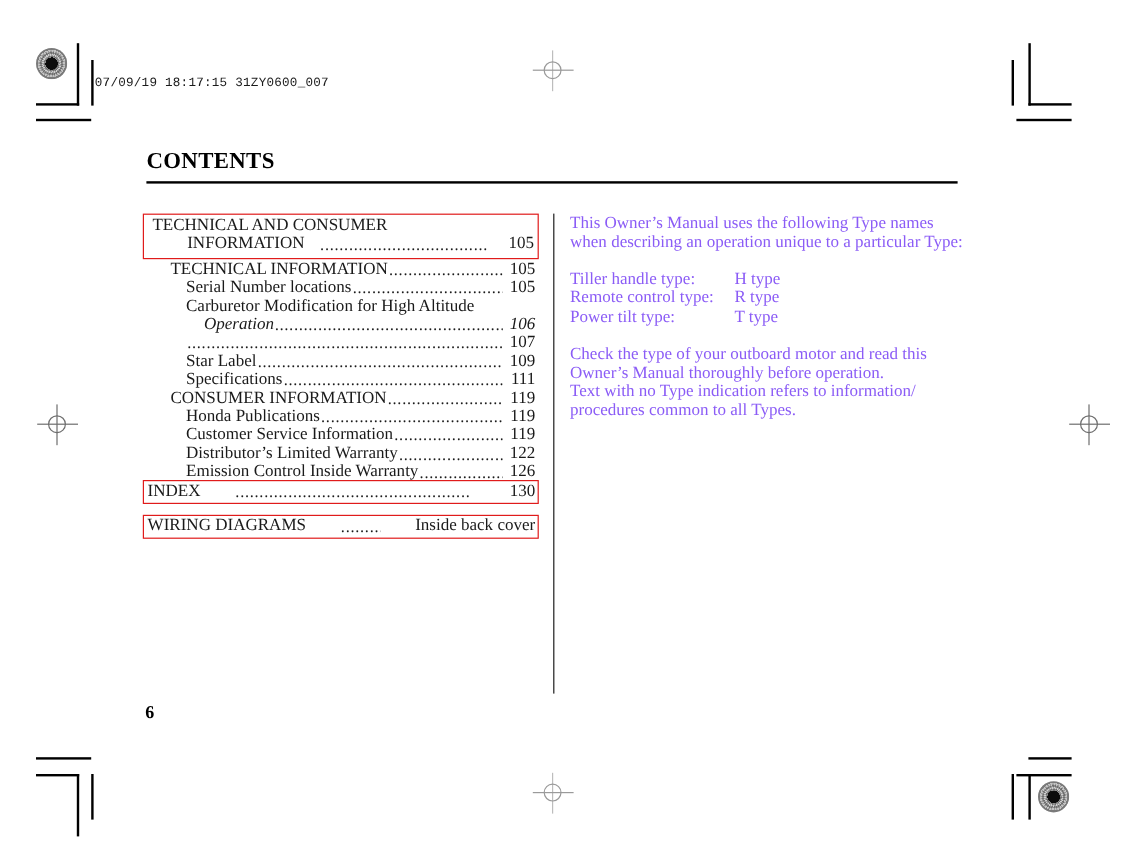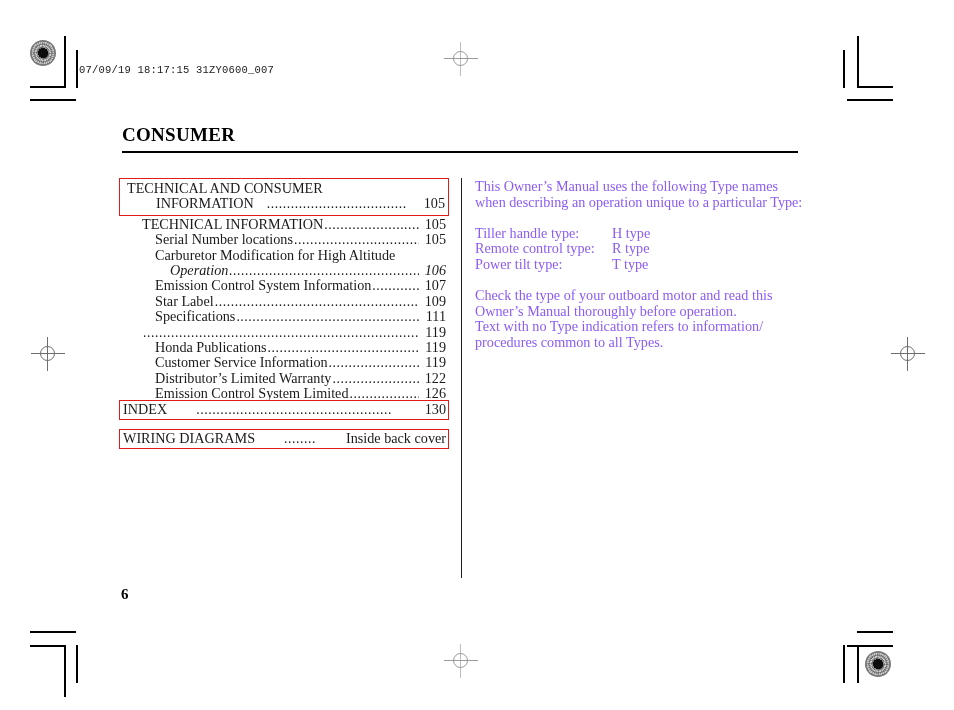--- a/index.html
+++ b/index.html
@@ -259,21 +259,21 @@
 </div>
 
 <div class="mark-line" style="left:857px; top:631px; width:36px; height:2px;"></div>
 <div class="mark-line" style="left:847px; top:645px; width:46px; height:2px;"></div>
 <div class="mark-line" style="left:857px; top:645px; width:2px; height:38px;"></div>
 <div class="mark-line" style="left:843px; top:645px; width:2px; height:38px;"></div>
 <div class="rosette" style="left:865px; top:651px;"></div>
 
 <div class="slug">07/09/19 18:17:15 31ZY0600_007</div>
 
-<div class="page-title">CONSUMER</div>
+<div class="page-title">CONTENTS</div>
 <div class="title-rule"></div>
 <div class="col-divider"></div>
 
 <div class="toc">
 
   <div class="toc-group boxed" style="padding:2px 3px 3px 3px;">
     <div class="toc-row no-leader lvl0">
       <span class="label">TECHNICAL AND CONSUMER</span>
       <span class="leader">......................................................................................................</span>
       <span class="pageno"></span>
@@ -300,55 +300,55 @@
       <span class="label">Carburetor Modification for High Altitude</span>
       <span class="leader">......................................................................................................</span>
       <span class="pageno"></span>
     </div>
     <div class="toc-row lvl3">
       <span class="label">Operation</span>
       <span class="leader">......................................................................................................</span>
       <span class="pageno">106</span>
     </div>
     <div class="toc-row lvl2">
-      <span class="label">Emission Control System Information</span>
       <span class="leader">......................................................................................................</span>
       <span class="pageno">107</span>
     </div>
     <div class="toc-row lvl2">
       <span class="label">Star Label</span>
       <span class="leader">......................................................................................................</span>
       <span class="pageno">109</span>
     </div>
     <div class="toc-row lvl2">
       <span class="label">Specifications</span>
       <span class="leader">......................................................................................................</span>
       <span class="pageno">111</span>
     </div>
     <div class="toc-row lvl1">
+      <span class="label">CONSUMER INFORMATION</span>
       <span class="leader">......................................................................................................</span>
       <span class="pageno">119</span>
     </div>
     <div class="toc-row lvl2">
       <span class="label">Honda Publications</span>
       <span class="leader">......................................................................................................</span>
       <span class="pageno">119</span>
     </div>
     <div class="toc-row lvl2">
       <span class="label">Customer Service Information</span>
       <span class="leader">......................................................................................................</span>
       <span class="pageno">119</span>
     </div>
     <div class="toc-row lvl2">
       <span class="label">Distributor’s Limited Warranty</span>
       <span class="leader">......................................................................................................</span>
       <span class="pageno">122</span>
     </div>
     <div class="toc-row lvl2">
-      <span class="label">Emission Control System Limited</span>
+      <span class="label">Emission Control Inside Warranty</span>
       <span class="leader">......................................................................................................</span>
       <span class="pageno">126</span>
     </div>
   </div>
 </div>
 
 <div class="standalone boxed" style="top:400px;">
   <div class="toc-row">
     <span class="label">INDEX</span>
     <span class="leader">......................................................................................................</span>

